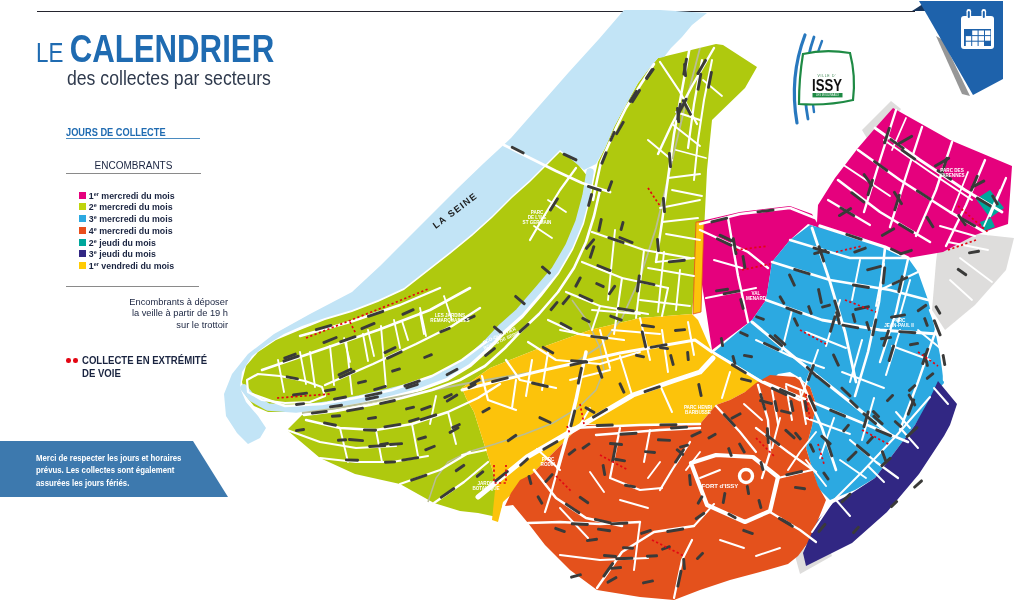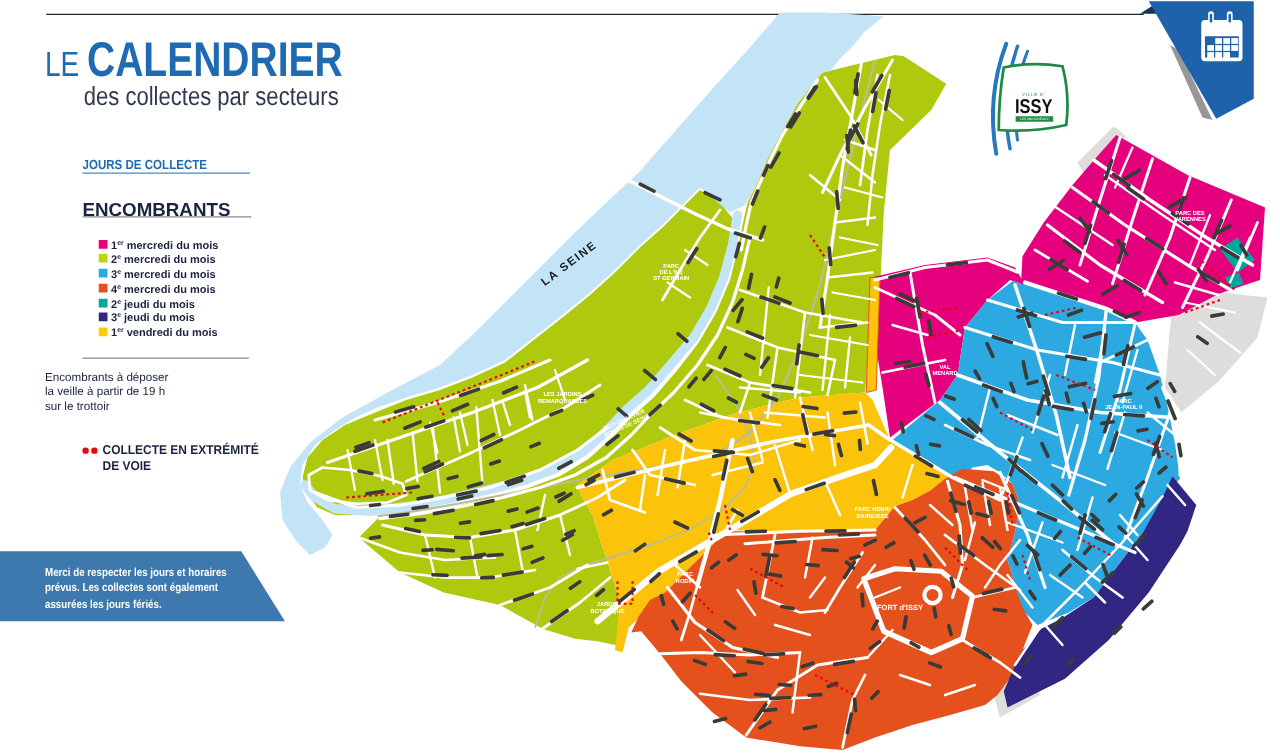--- a/index.html
+++ b/index.html
@@ -14,37 +14,37 @@
 <div class="abs" style="left:36px;top:27px;white-space:nowrap;color:#1F6BB1;transform:scaleX(0.8);transform-origin:0 0;">
 <span style="font-size:28px;">LE </span><span style="font-size:39px;font-weight:bold;">CALENDRIER</span>
 </div>
 
 <div class="abs" style="left:67px;top:65.5px;font-size:21px;color:#2F3A4D;white-space:nowrap;transform:scaleX(0.84);transform-origin:0 0;">des collectes par secteurs</div>
 
 <div class="abs" style="left:66px;top:126px;font-size:10.5px;font-weight:bold;color:#1F6BB1;white-space:nowrap;transform:scaleX(0.88);transform-origin:0 0;">JOURS DE COLLECTE</div>
 
 <div class="abs" style="left:66px;top:137.5px;width:134px;height:1.6px;background:#4A8BC0;"></div>
 
-<div class="abs" style="left:66px;top:159.5px;width:135px;text-align:left;font-size:15px;font-weight:bold;color:#1A2440;">ENCOMBRANTS</div>
+<div class="abs" style="left:66px;top:159.5px;width:135px;text-align:center;font-size:10px;font-weight:normal;color:#1A2440;">ENCOMBRANTS</div>
 
 <div class="abs" style="left:66px;top:172.5px;width:135px;height:1px;background:#8a8a8a;"></div>
 
 <div class="abs" style="left:79px;top:190.5px;font-size:8.8px;font-weight:bold;color:#1A2440;line-height:11.75px;white-space:nowrap;">
 <div><span style="display:inline-block;width:6.8px;height:6.8px;background:#E5017D;margin-right:3px;"></span>1<sup>er</sup> mercredi du mois</div>
 <div><span style="display:inline-block;width:6.8px;height:6.8px;background:#BFD40E;margin-right:3px;"></span>2<sup>e</sup> mercredi du mois</div>
 <div><span style="display:inline-block;width:6.8px;height:6.8px;background:#2CA9E1;margin-right:3px;"></span>3<sup>e</sup> mercredi du mois</div>
 <div><span style="display:inline-block;width:6.8px;height:6.8px;background:#E94E1B;margin-right:3px;"></span>4<sup>e</sup> mercredi du mois</div>
 <div><span style="display:inline-block;width:6.8px;height:6.8px;background:#00A79B;margin-right:3px;"></span>2<sup>e</sup> jeudi du mois</div>
 <div><span style="display:inline-block;width:6.8px;height:6.8px;background:#312783;margin-right:3px;"></span>3<sup>e</sup> jeudi du mois</div>
 <div><span style="display:inline-block;width:6.8px;height:6.8px;background:#FFCB05;margin-right:3px;"></span>1<sup>er</sup> vendredi du mois</div>
 </div>
 
 <div class="abs" style="left:66px;top:286px;width:133px;height:1px;background:#8a8a8a;"></div>
 
-<div class="abs" style="left:36px;top:296.5px;width:192px;text-align:left;font-size:9.3px;color:#1A2440;line-height:11.6px;">Encombrants à déposer<br>la veille à partir de 19 h<br>sur le trottoir</div>
+<div class="abs" style="left:36px;top:296.5px;width:192px;text-align:right;font-size:9.3px;color:#1A2440;line-height:11.6px;">Encombrants à déposer<br>la veille à partir de 19 h<br>sur le trottoir</div>
 
 <div class="abs" style="left:66px;top:358px;width:4.6px;height:4.6px;border-radius:50%;background:#E30613;"></div>
 <div class="abs" style="left:73px;top:358px;width:4.6px;height:4.6px;border-radius:50%;background:#E30613;"></div>
 
 <div class="abs" style="left:82px;top:353.5px;width:200px;font-size:10.2px;font-weight:bold;color:#1A2440;line-height:13.5px;transform:scaleX(0.94);transform-origin:0 0;">COLLECTE EN EXTRÉMITÉ<br>DE VOIE</div>
 
 <svg class="abs" style="left:0;top:0;" width="240" height="603" viewBox="0 0 240 603">
 <polygon points="0,441 193,441 228,497 0,497" fill="#3D79AE"></polygon>
 </svg>
 

